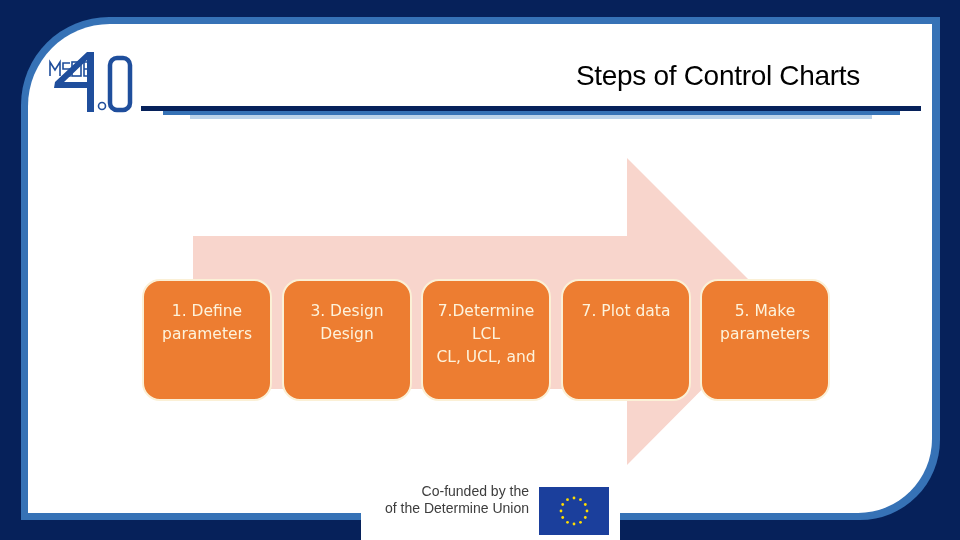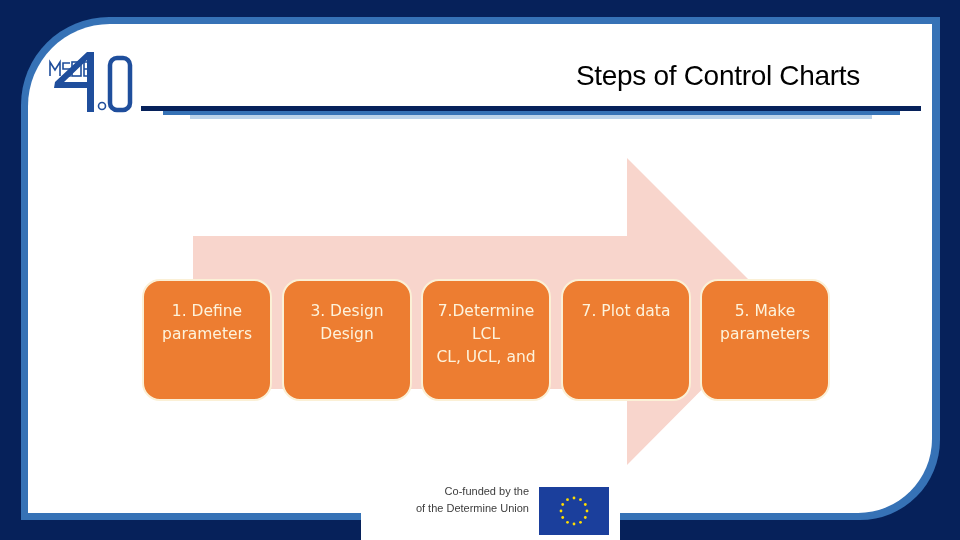--- a/index.html
+++ b/index.html
@@ -8,21 +8,21 @@
   .frame-inner { position:absolute; left:28px; top:24px; width:904px; height:489px; background:#ffffff; border-top-left-radius:82px; border-bottom-right-radius:74px; }
   .logo { position:absolute; left:42px; top:42px; width:96px; height:72px; }
   .title { position:absolute; left:200px; top:52px; width:660px; text-align:right; font-size:28px; color:#000; font-family:"Liberation Sans", sans-serif; letter-spacing:-0.3px;margin-top:8px; }
   .rule { position:absolute; height:5px; }
   .rule-navy { left:141px; top:106px; width:780px; background:#06215a; }
   .rule-mid { left:163px; top:111px; width:737px; height:4px; background:#3672b6; }
   .rule-light { left:190px; top:115px; width:682px; height:4px; background:#bcd3ea; }
   .arrow { position:absolute; left:0; top:0; width:960px; height:540px; }
   .step { position:absolute; top:267px; width:126px; height:118px; background:#ed7d31; border:2px solid #fbf0d6; border-radius:18px; color:#fdf3dc; font-family:"DejaVu Sans", sans-serif; font-size:15.5px; line-height:23px; text-align:center; padding-top:19px; box-sizing:border-box; height:122px; width:130px;margin-top:12px; }
   .eu-box { position:absolute; left:361px; top:475px; width:259px; height:65px; background:#fff; }
-  .eu-text { position:absolute; left:0; top:8px; width:168px; text-align:right; color:#3d3d3d; font-size:11px; line-height:17px; }
+  .eu-text { position:absolute; left:0; top:8px; width:168px; text-align:right; color:#3d3d3d; font-size:14px; line-height:17px; }
   .eu-flag { position:absolute; left:178px; top:12px; width:70px; height:48px; background:#1b3f9c; }
 </style>
 </head>
 <body>
 
 <div class="frame-border"></div>
 <div class="frame-inner"></div>
 
 <svg class="logo" viewBox="0 0 96 72">
   <g fill="none" stroke="#1f4e9c" stroke-width="1.6">

